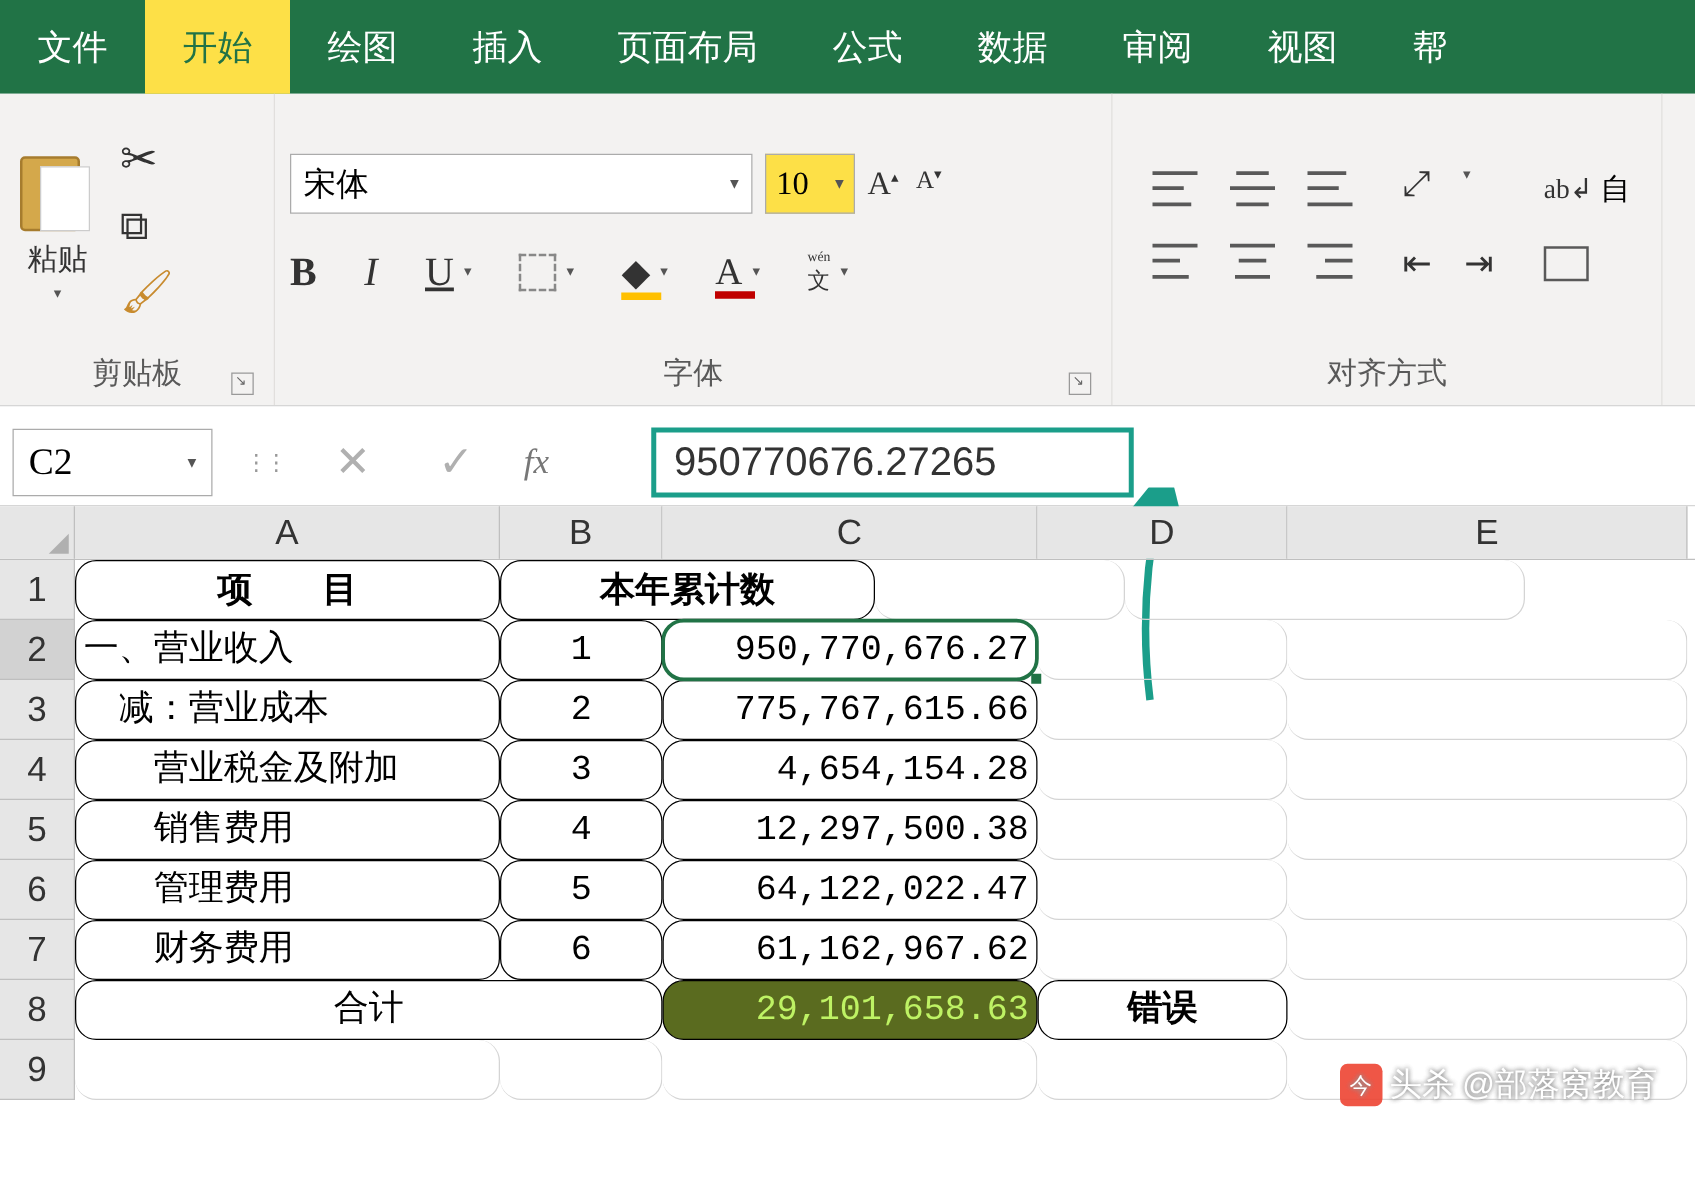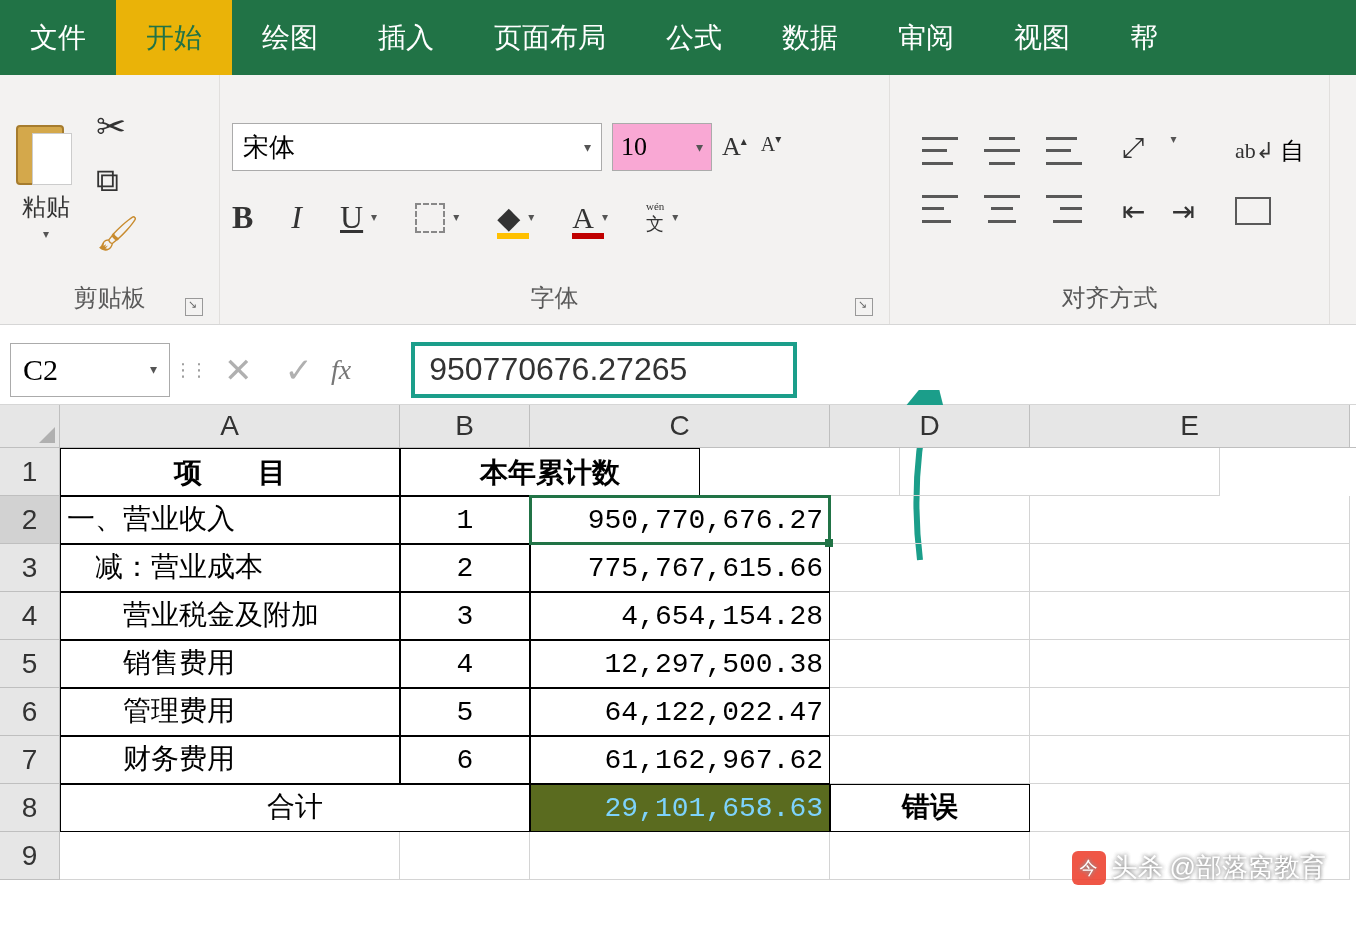--- a/index.html
+++ b/index.html
@@ -1,21 +1,21 @@
 <!DOCTYPE html>
 <html><head>
 <meta charset="utf-8">
 <style>
 * { box-sizing: border-box; margin: 0; padding: 0; }
 body { font-family: "SimSun", "宋体", serif; background: #fff; overflow: hidden; width: 1356px; height: 950px; }
 
 
 .ribbon-tabs { background: #217346; display: flex; height: 75px; align-items: stretch; }
 .ribbon-tab { color: #fff; padding: 0 30px; font-size: 28px; display: flex; align-items: center; cursor: pointer; font-family: "Microsoft YaHei", sans-serif; }
-.ribbon-tab.active { background: #eab308; color: #217346; }
+.ribbon-tab.active { background: #fde047; color: #217346; }
 
 
 .ribbon-body { background: #f3f2f1; border-bottom: 1px solid #d6d6d6; display: flex; height: 250px; }
 .ribbon-group { border-right: 1px solid #e1dfdd; padding: 8px 12px 4px; display: flex; flex-direction: column; }
 .ribbon-group-content { flex: 1; display: flex; align-items: center; gap: 8px; }
 .ribbon-group-label { display: flex; justify-content: center; align-items: center; font-size: 24px; color: #595959; font-family: "Microsoft YaHei", sans-serif; padding: 6px 0; position: relative; }
 .dialog-launcher { position: absolute; right: 4px; bottom: 4px; width: 18px; height: 18px; border: 1px solid #999; }
 .dialog-launcher::after { content: "↘"; font-size: 11px; color: #666; position: absolute; top: -1px; left: 2px; }
 
 
@@ -26,21 +26,21 @@
 .paste-label { font-size: 24px; color: #333; font-family: "Microsoft YaHei", sans-serif; }
 .clip-side { display: flex; flex-direction: column; gap: 14px; padding-left: 8px; }
 .scissor-icon { font-size: 36px; color: #333; }
 .copy-icon { font-size: 32px; color: #333; }
 .brush-icon { font-size: 34px; color: #c88b2e; }
 
 
 .font-row { display: flex; gap: 10px; align-items: center; }
 .font-name { width: 370px; height: 48px; border: 1px solid #ababab; background: #fff; display: flex; align-items: center; padding: 0 10px; font-size: 26px; font-family: "SimSun"; }
 .font-name .dd { margin-left: auto; color: #555; font-size: 14px; }
-.font-size { width: 100px; height: 48px; border: 1px solid #ababab; background: #f9a8d4; display: flex; align-items: center; padding: 0 8px; font-size: 26px; }
+.font-size { width: 72px; height: 48px; border: 1px solid #ababab; background: #fde047; display: flex; align-items: center; padding: 0 8px; font-size: 26px; }
 .font-size .dd { margin-left: auto; color: #555; font-size: 14px; }
 .grow-shrink { display: flex; gap: 14px; font-size: 26px; color: #333; }
 .font-btns { display: flex; gap: 38px; align-items: center; margin-top: 28px; font-size: 32px; color: #333; }
 .bold-btn { font-weight: bold; }
 .italic-btn { font-style: italic; font-family: serif; }
 .underline-btn { text-decoration: underline; }
 .border-btn { width: 30px; height: 30px; border: 2px dashed #888; display: inline-block; }
 .fill-btn { position: relative; font-size: 30px; }
 .fill-btn::after { content: ""; display: block; width: 32px; height: 6px; background: #ffc000; position: absolute; bottom: -4px; }
 .fontcolor-btn { position: relative; font-size: 30px; }
@@ -51,21 +51,21 @@
 
 .align-rows { display: flex; flex-direction: column; gap: 30px; }
 .align-row { display: flex; gap: 26px; }
 .align-ico { width: 36px; height: 28px; display: flex; flex-direction: column; justify-content: space-between; }
 .align-ico span { display: block; height: 3px; background: #595959; }
 .orient-ico { font-size: 28px; color: #333; }
 .wrap-ico { font-size: 22px; color: #333; }
 .merge-ico { width: 36px; height: 28px; border: 2px solid #595959; position: relative; }
 
 
-.formula-area { display: flex; align-items: center; height: 70px; border-bottom: 1px solid #d6d6d6; background: #fff; margin-top: 10px; padding: 0 10px; gap: 4px; }
+.formula-area { display: flex; align-items: center; height: 70px; border-bottom: 1px solid #d6d6d6; background: #fff; margin-top: 10px; padding: 0 10px; gap: 26px; }
 .name-box { width: 160px; height: 54px; border: 1px solid #ababab; display: flex; align-items: center; padding: 0 12px; font-size: 30px; }
 .name-box .dd { margin-left: auto; color: #555; font-size: 14px; }
 .resizer { color: #999; font-size: 18px; letter-spacing: -2px; }
 .fb-btn { font-size: 34px; color: #b0b0b0; padding: 0 14px; }
 .fx-label { font-style: italic; font-size: 28px; color: #777; padding-right: 8px; }
 .formula-input-wrap { border: 4px solid #1b9e8a; padding: 4px 14px; height: 56px; display: flex; align-items: center; margin-left: 48px; }
 .formula-input { font-size: 32px; color: #333; font-family: Arial, sans-serif; border: none; outline: none; width: 350px; }
 
 
 .arrow-annotation { position: absolute; left: 900px; top: 390px; width: 60px; height: 180px; pointer-events: none; }
@@ -75,28 +75,28 @@
 .col-headers { display: flex; border-bottom: 1px solid #bfbfbf; }
 .select-all { width: 60px; height: 42px; border-right: 1px solid #bfbfbf; background: #e6e6e6; position: relative; }
 .select-all::after { content: ""; position: absolute; right: 4px; bottom: 4px; border-left: 16px solid transparent; border-bottom: 16px solid #b0b0b0; }
 .col-h { height: 42px; border-right: 1px solid #bfbfbf; background: #e6e6e6; text-align: center; font-size: 28px; color: #333; line-height: 42px; font-family: Arial, sans-serif; }
 .col-A { width: 340px; } .col-B { width: 130px; } .col-C { width: 300px; } .col-D { width: 200px; } .col-E { width: 320px; }
 
 .grid-rows { }
 .grid-row { display: flex; height: 48px; }
 .row-h { width: 60px; border-right: 1px solid #bfbfbf; border-bottom: 1px solid #bfbfbf; background: #e6e6e6; text-align: center; font-size: 28px; color: #333; line-height: 48px; font-family: Arial, sans-serif; }
 .row-h.active { background: #d2d2d2; }
-.cell { border-right: 1px solid #d4d4d4; border-bottom: 1px solid #d4d4d4; font-size: 28px; line-height: 48px; padding: 0 6px; }
+.cell { border-right: 1px solid #d4d4d4; border-bottom: 1px solid #d4d4d4; font-size: 28px; line-height: 48px; padding: 0 6px; border-radius: 17px; }
 .cell.b { border: 1px solid #000; font-family: Liberation Mono, monospace; }
 .cell.hc { text-align: center; font-weight: bold; font-family: "SimSun"; }
 .cell.c { text-align: center; }
 .cell.r { text-align: right; }
 .cell.sel { outline: 3px solid #217346; outline-offset: -2px; position: relative; }
 .cell.sel::after { content: ""; position: absolute; right: -4px; bottom: -4px; width: 8px; height: 8px; background: #217346; }
-.cell.total { background: #5a6b1f; color: #7dd3fc; }
+.cell.total { background: #5a6b1f; color: #bef264; }
 .cell.merged-ab { width: 470px; }
 
 
 .watermark { position: absolute; right: 30px; bottom: 65px; display: flex; align-items: center; gap: 6px; color: #fff; font-size: 26px; font-family: "Microsoft YaHei", sans-serif; text-shadow: 0 0 4px #888, 0 0 4px #888; opacity: 0.9; }
 .watermark .logo { width: 34px; height: 34px; background: #e43; border-radius: 6px; display: inline-flex; align-items: center; justify-content: center; color: #fff; font-size: 18px; }
 </style>
 </head>
 <body>
 
 <div class="ribbon-tabs" id="ribbon-tabs">

